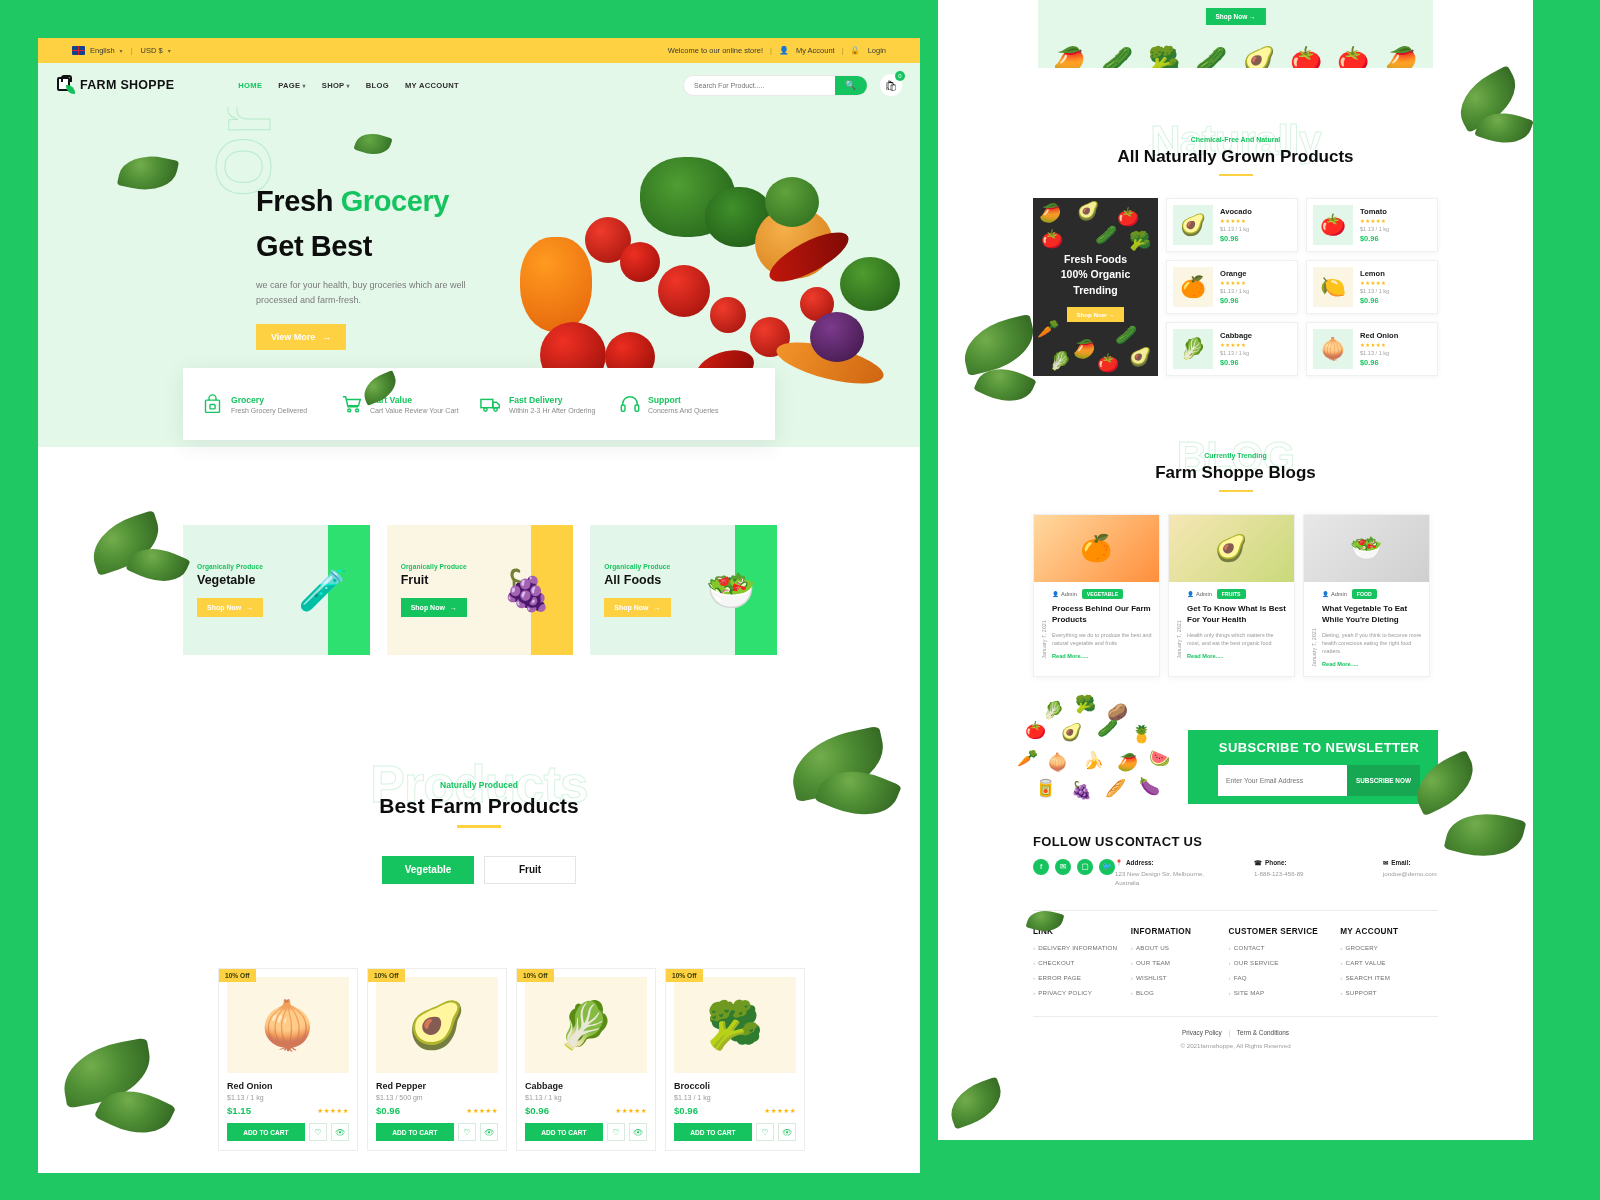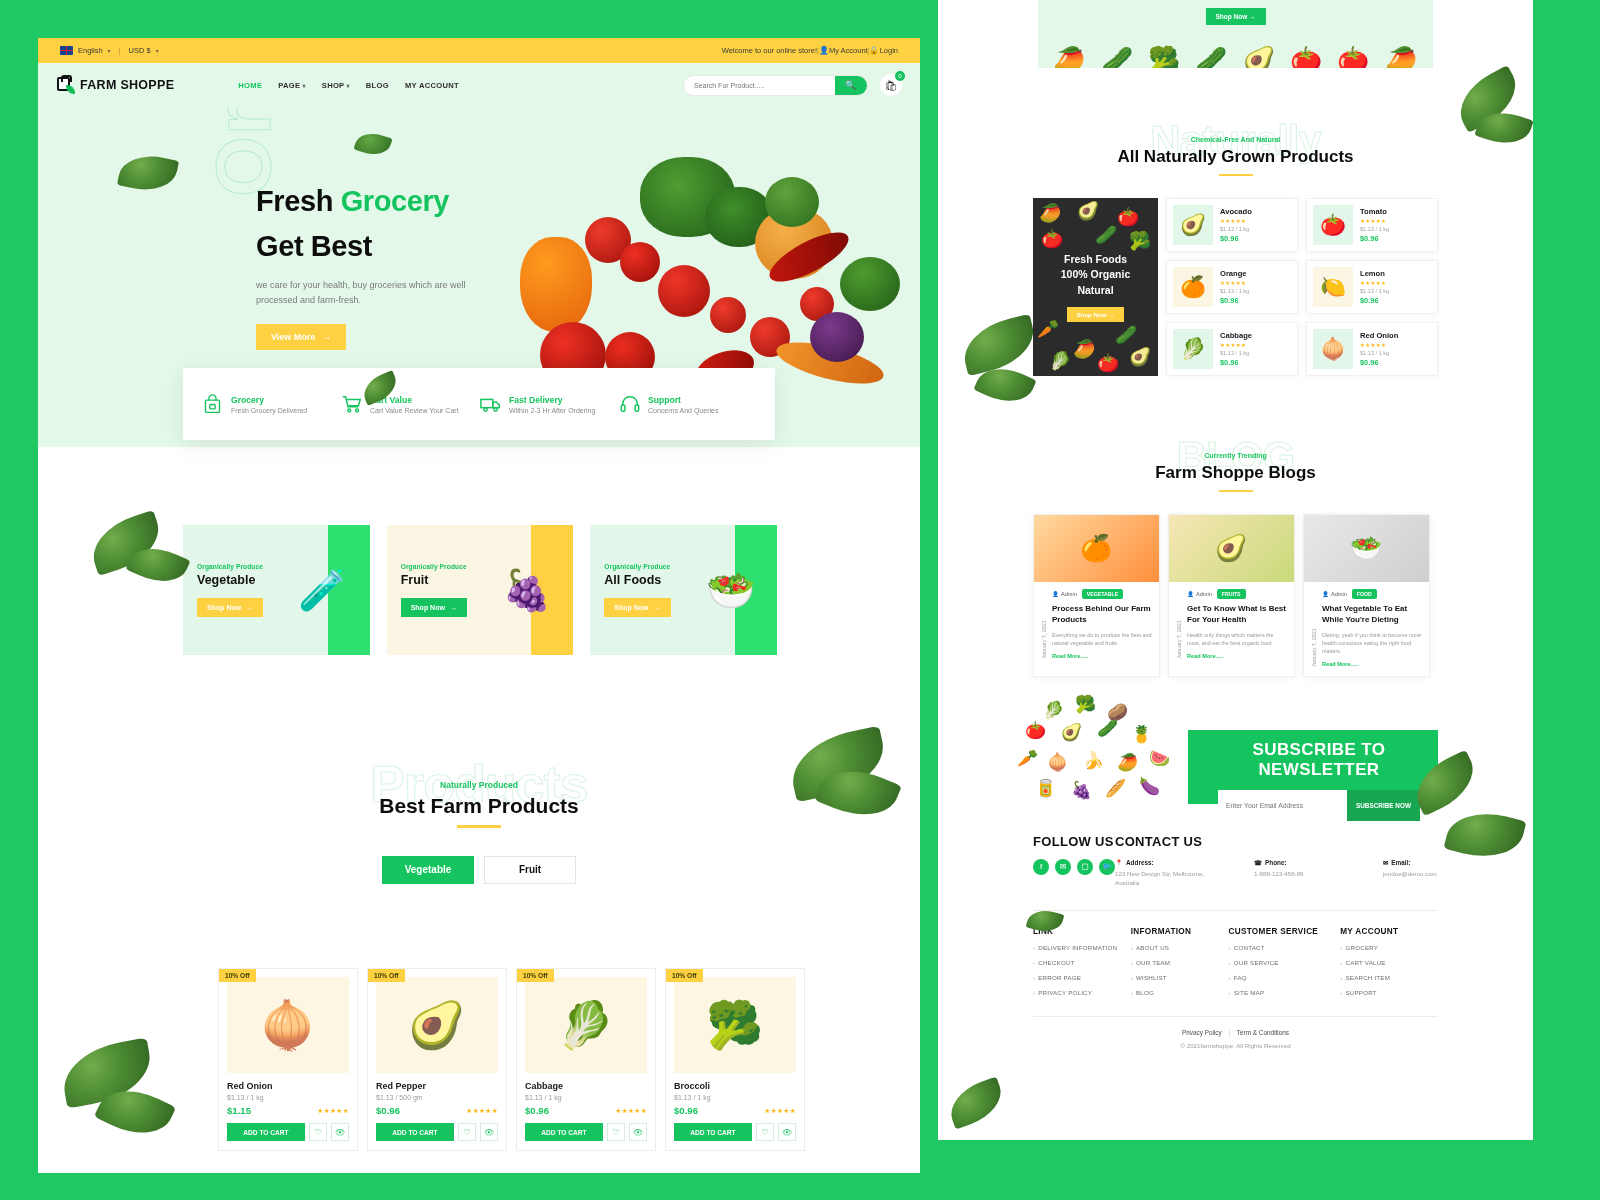--- a/index.html
+++ b/index.html
@@ -20,40 +20,40 @@
   .panel-right {
     position: absolute; left: 938px; top: 0px;
     width: 595px; height: 1140px;
     background: #ffffff; overflow: hidden;
   }
 
   
   .topbar {
     height: 25px; background: #fdd141;
     display: flex; align-items: center;
-    padding: 0 22px; font-size: 7.5px; color: #3b3b3b;
+    padding: 0 34px; font-size: 7.5px; color: #3b3b3b;
   }
   .topbar .left { display: flex; align-items: center; gap: 5px; }
   .flag {
     width: 13px; height: 9px; border-radius: 1px;
     background:
       linear-gradient(to bottom, transparent 44%, #fff 44%, #fff 56%, transparent 56%),
       linear-gradient(to right, transparent 44%, #fff 44%, #fff 56%, transparent 56%),
       #12438f;
     position: relative; overflow: hidden;
   }
   .flag:after {
     content:""; position:absolute; inset:0;
     background:
       linear-gradient(to bottom, transparent 47%, #d8232f 47%, #d8232f 53%, transparent 53%),
       linear-gradient(to right, transparent 47%, #d8232f 47%, #d8232f 53%, transparent 53%);
   }
   .topbar .sep { color: #b69433; margin: 0 3px; }
   .caret { font-size: 6px; opacity: .7; }
-  .topbar .right { margin-left: auto; display: flex; align-items: center; }
+  .topbar .right { margin-left: auto; display: flex; align-items: center; gap: 7px; }
   .topbar .right .dot { color: #b69433; }
   .mini-ico { font-size: 8px; color: #2b2b2b; }
 
   
   .header {
     height: 44px; background: #e4f8ea;
     display: flex; align-items: center; padding: 0 18px;
     position: relative; z-index: 5;
   }
   .logo { display: flex; align-items: center; gap: 5px; }
@@ -322,21 +322,21 @@
     position: absolute; left: 155px; top: 8px; right: 0; height: 74px; background: #16c45f;
   }
   .news-basket {
     position: absolute; left: -20px; top: -28px; width: 190px; height: 120px;
     font-size: 17px;
   }
   .news-basket span { position: absolute; }
   .news-inner {
     position: absolute; left: 185px; right: 18px; top: 18px; text-align: center;
   }
-  .news-t { font-size: 17px; font-weight: 700; color: #fff; letter-spacing: .4px; }
+  .news-t { font-size: 13px; font-weight: 700; color: #fff; letter-spacing: .4px; }
   .news-form { display: flex; margin-top: 10px; }
   .news-form input {
     flex: 1; height: 31px; border: none; outline: none; font-size: 6.8px;
     padding: 0 8px; color: #666; font-family: "Liberation Sans", sans-serif;
   }
   .news-form button {
     background: #17a652; color: #fff; border: none; font-size: 6.4px; font-weight: 700;
     padding: 0 9px; cursor: pointer; font-family: "Liberation Sans", sans-serif;
   }
 
@@ -694,21 +694,21 @@
             <span style="left:4px;top:120px;">🥕</span>
               <span style="left:40px;top:140px;">🥭</span>
             <span style="left:82px;top:126px;">🥒</span>
               <span style="left:16px;top:152px;">🥬</span>
             <span style="left:64px;top:154px;">🍅</span>
               <span style="left:96px;top:148px;">🥑</span>
           </div>
           <div class="promo-t">
             <div>Fresh Foods</div>
             <div>100% Organic</div>
-            <div>Natural</div>
+            <div>Trending</div>
           </div>
           <button class="promo-b">
             <span>Shop Now</span> →
           </button>
         </div>
 
         <div class="mini-grid">
           <div class="mini">
             <div class="mini-img" style="background:#e2f7e9;">🥑</div>
             <div>

